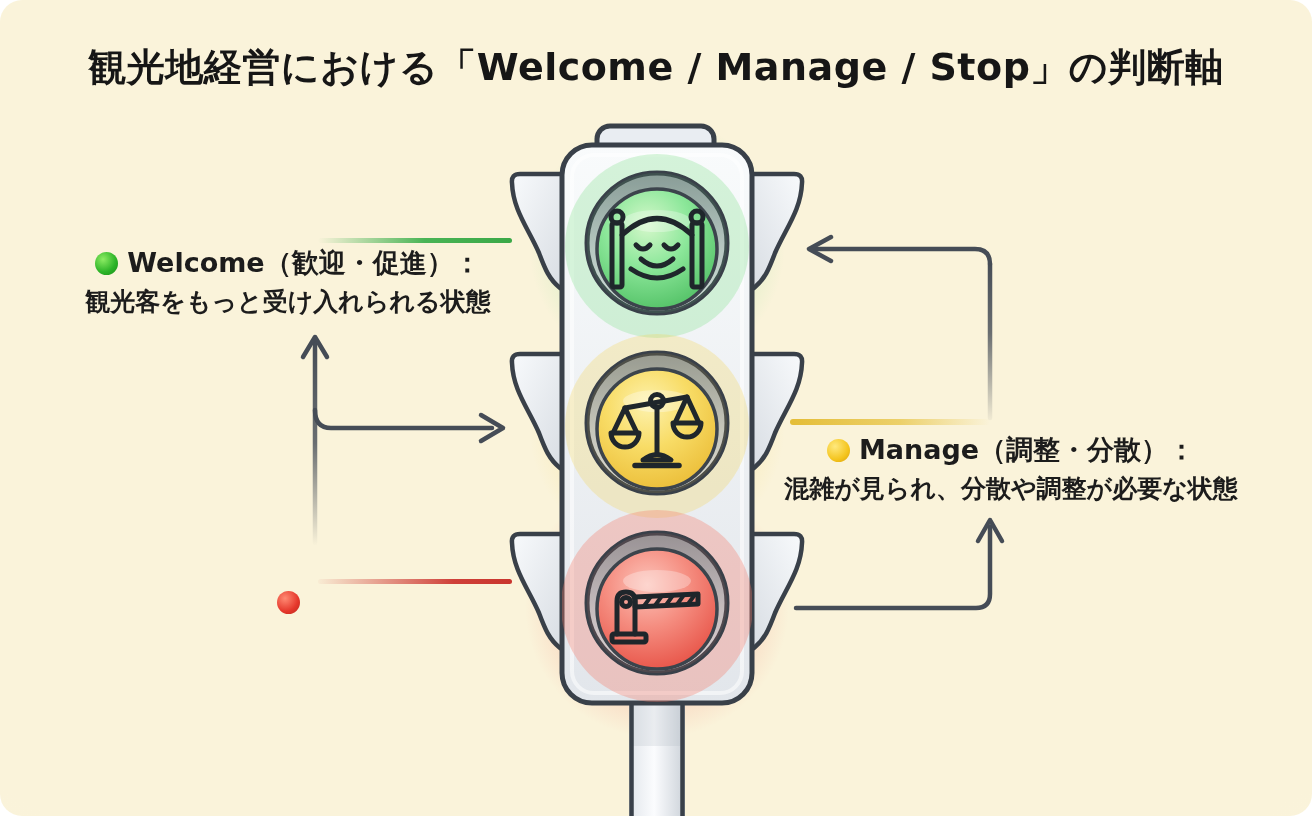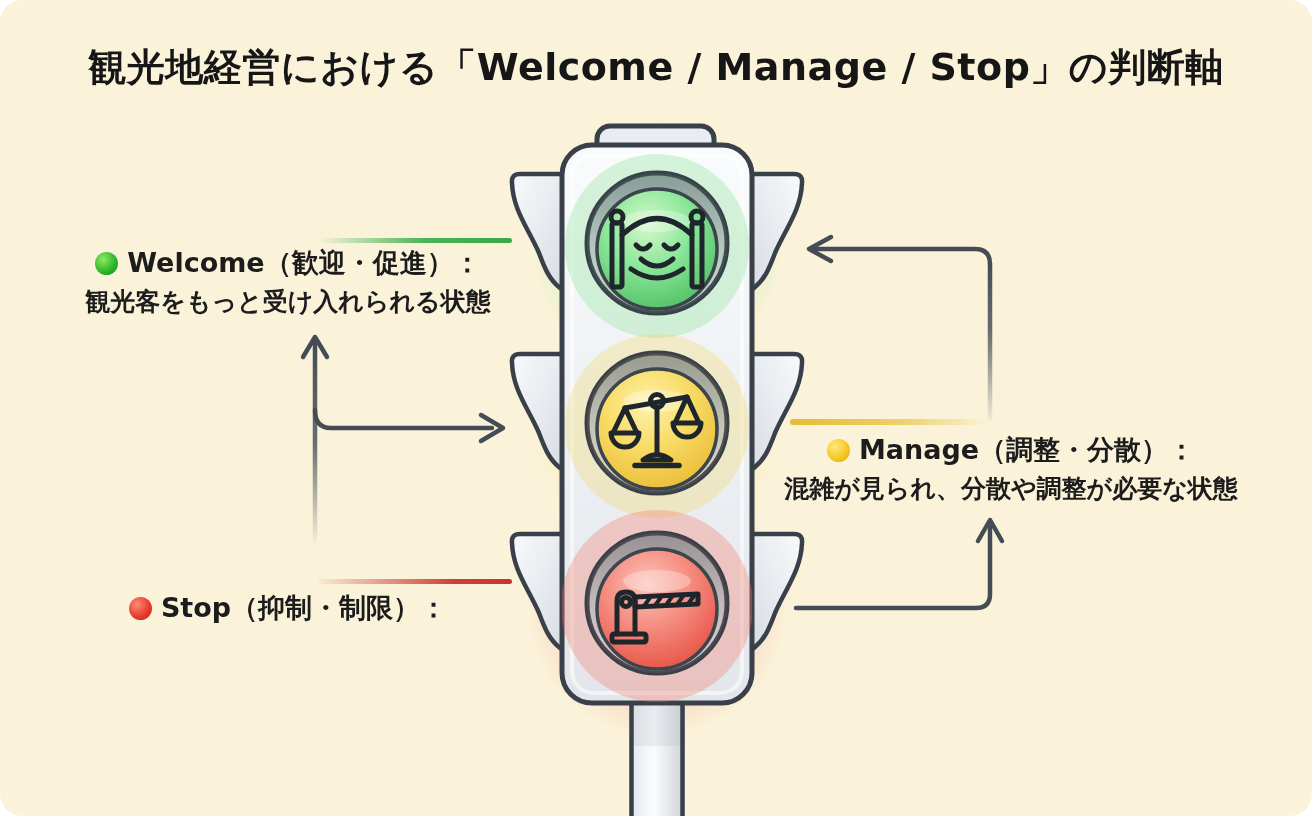--- a/index.html
+++ b/index.html
@@ -240,17 +240,16 @@
     <div class="head">
       <span class="dot dot-green"></span>
       <span>Welcome（歓迎・促進）：</span>
     </div>
     <div class="desc">観光客をもっと受け入れられる状態</div>
   </div>
 
   <div class="block stop-block">
     <div class="head">
       <span class="dot dot-red"></span>
-      <span>Stop（抑制・制限）：</span>
     </div>
   </div>
 
 </div>
 
 </body></html>

